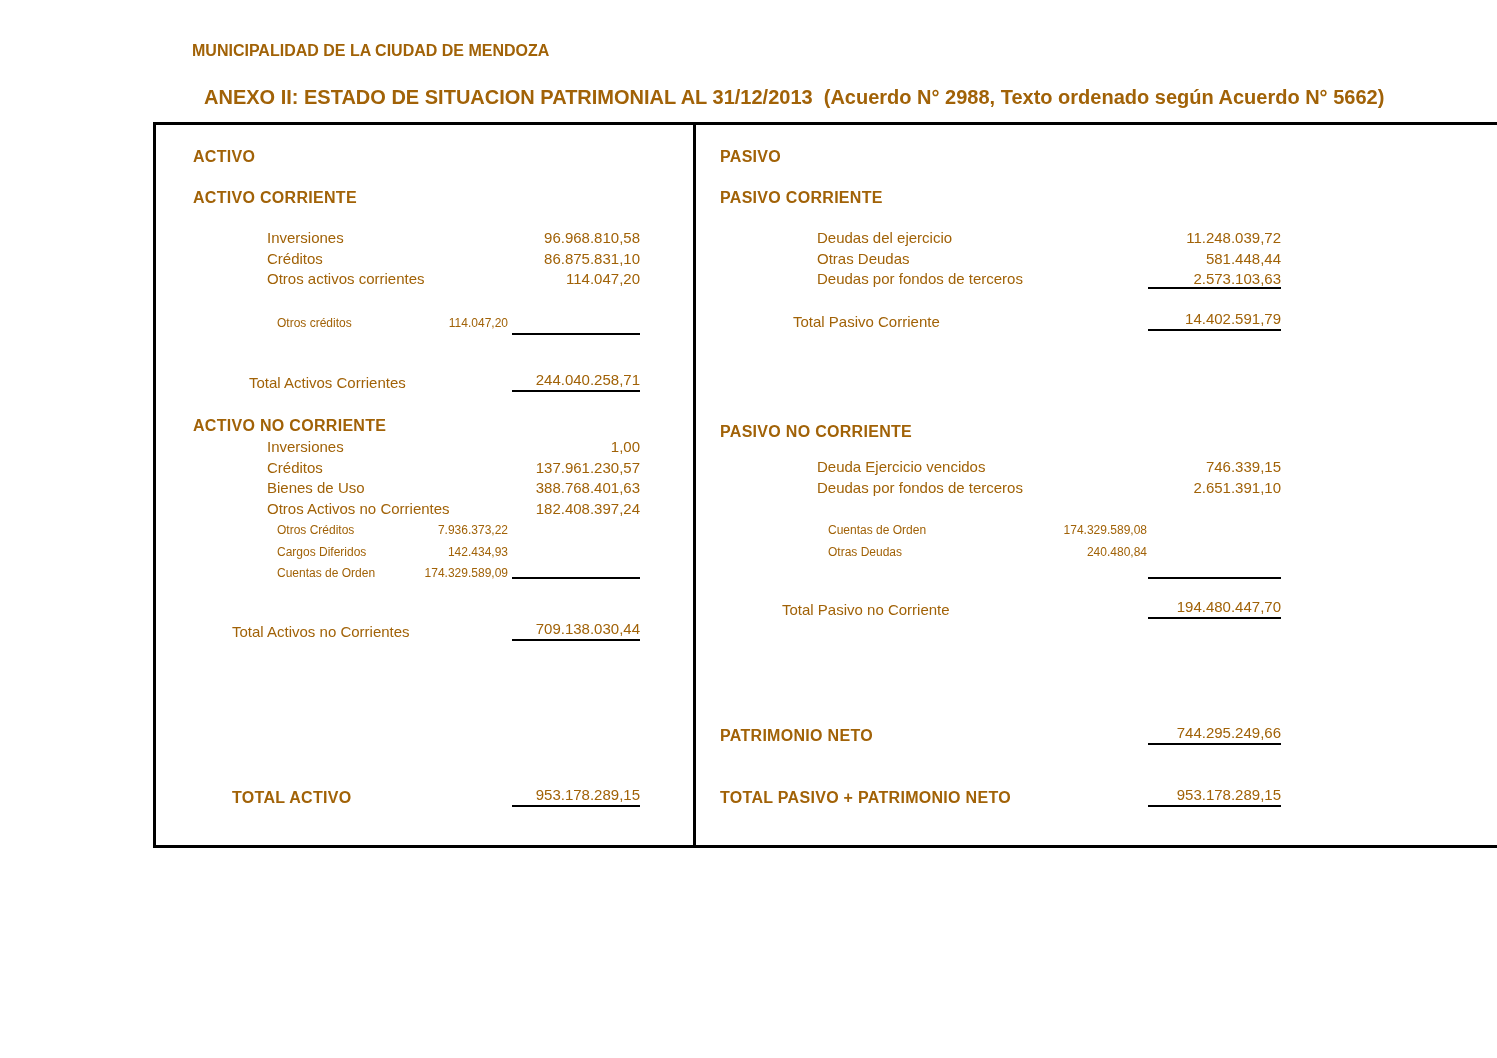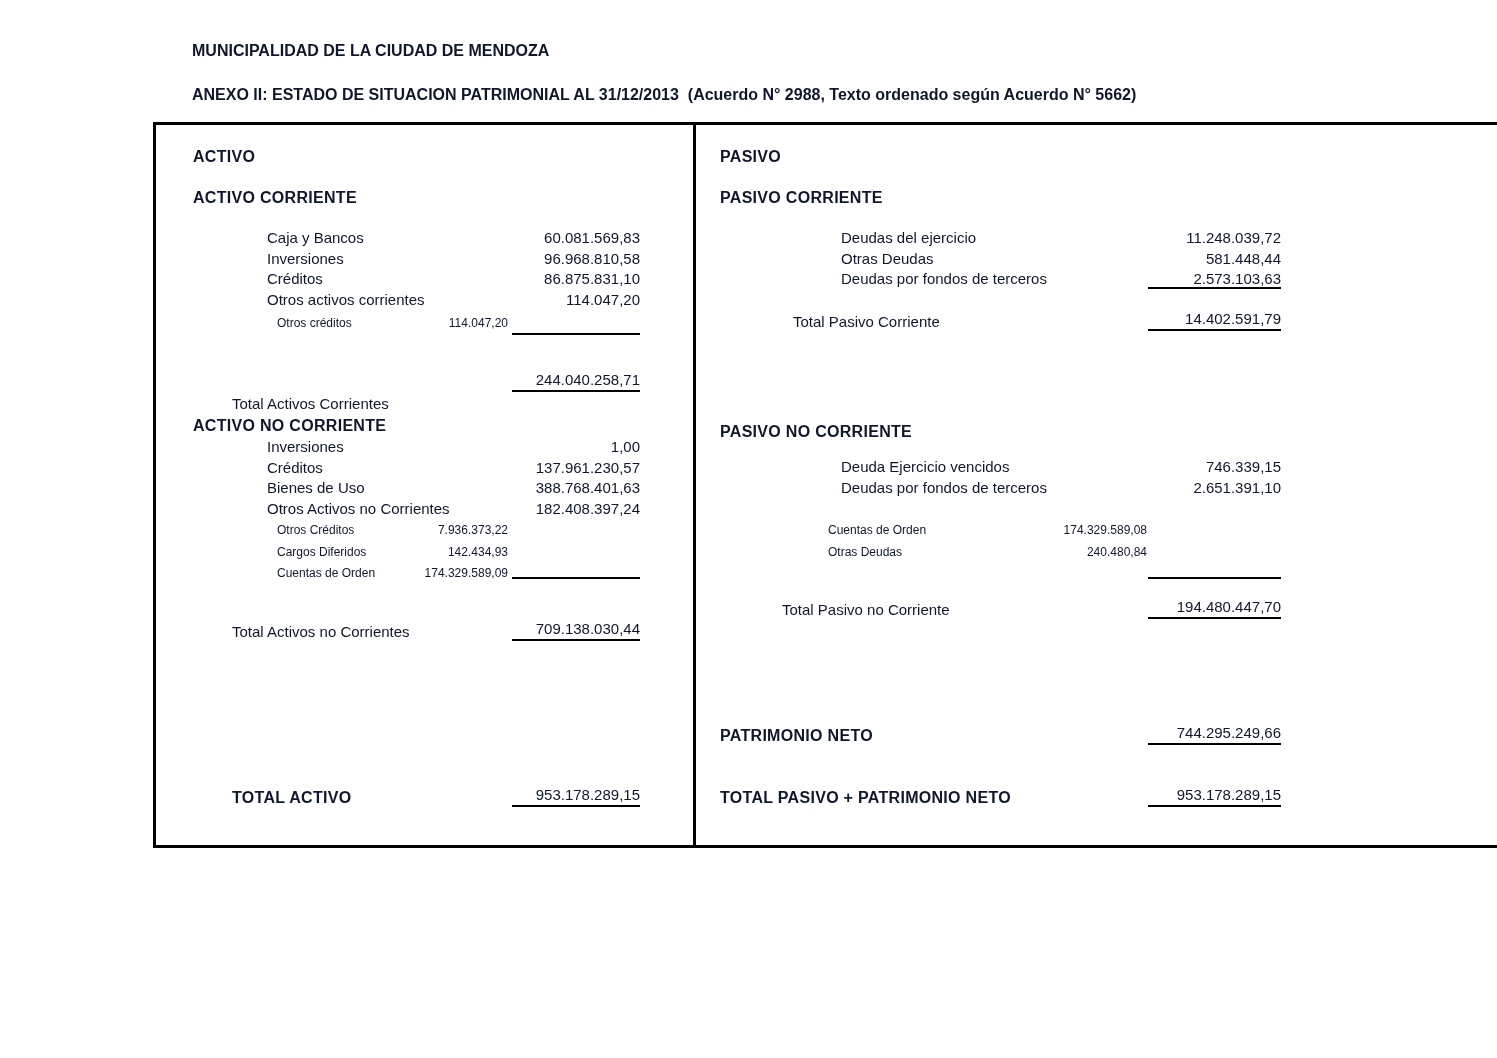--- a/index.html
+++ b/index.html
@@ -2,31 +2,31 @@
 <html><head>
 <meta charset="utf-8">
 <style>
   * { box-sizing: border-box; }
   html, body { margin: 0; padding: 0; background: #ffffff; }
   .page {
     position: relative;
     width: 1497px;
     height: 1058px;
     background: #ffffff;
-    color: #0f172a;
+    color: #a16207;
     font-family: "Liberation Sans", sans-serif;
     overflow: hidden;
   }
   .doc-title {
     position: absolute; left: 192px; top: 42px;
     font-size: 16px; font-weight: bold; white-space: pre;
   }
   .doc-subtitle {
-    position: absolute; left: 192px; top: 86px;
-    font-size: 16px; font-weight: bold; white-space: pre;
+    position: absolute; left: 204px; top: 86px;
+    font-size: 20px; font-weight: bold; white-space: pre;
   }
   .box {
     position: absolute; left: 153px; top: 122px;
     width: 1384px; height: 726px;
     border: 3px solid #000000;
   }
   .divider {
     position: absolute; left: 537px; top: 0;
     width: 3px; height: 720px; background: #000000;
   }
@@ -34,21 +34,21 @@
     position: absolute; font-size: 16px; font-weight: bold;
     letter-spacing: 0.3px; white-space: nowrap; line-height: 18px;
   }
   .rows { position: absolute; }
   .row { position: relative; height: 20.5px; line-height: 20.5px; font-size: 15px; }
   .row .label { position: absolute; white-space: nowrap; }
   .row .value { position: absolute; right: 0; white-space: nowrap; }
   .lrows { left: 0; width: 484px; }
   .lrows .label { left: 111px; }
   .rrows { left: 540px; width: 585px; }
-  .rrows .label { left: 121px; margin-left: 24px; }
+  .rrows .label { left: 121px; }
   .subrow { position: relative; height: 21.5px; line-height: 21.5px; font-size: 12px; }
   .subrow .sublabel { position: absolute; white-space: nowrap; }
   .subrow .subvalue { position: absolute; white-space: nowrap; }
   .lrows .subrow .sublabel { left: 121px; }
   .lrows .subrow .subvalue { right: 132px; }
   .rrows .subrow .sublabel { left: 132px; }
   .rrows .subrow .subvalue { right: 134px; }
   .rule {
     position: absolute; height: 0;
     border-bottom: 2px solid #000000;
@@ -73,24 +73,20 @@
   <div class="doc-subtitle">ANEXO II: ESTADO DE SITUACION PATRIMONIAL AL 31/12/2013  (Acuerdo N° 2988, Texto ordenado según Acuerdo N° 5662)</div>
 
   <div class="box">
     <div class="divider"></div>
 
     <div class="sec-title" style="left:37px; top:23px;">ACTIVO</div>
     <div class="sec-title" style="left:37px; top:64px;">ACTIVO CORRIENTE</div>
 
     <div class="rows lrows" style="top:103px;">
       <div class="row">
-        <span class="label">Caja y Bancos</span>
-        <span class="value">60.081.569,83</span>
-      </div>
-      <div class="row">
         <span class="label">Inversiones</span>
         <span class="value">96.968.810,58</span>
       </div>
       <div class="row">
         <span class="label">Créditos</span>
         <span class="value">86.875.831,10</span>
       </div>
       <div class="row">
         <span class="label">Otros activos corrientes</span>
         <span class="value">114.047,20</span>
@@ -99,21 +95,21 @@
 
     <div class="rows lrows" style="top:188px;">
       <div class="subrow">
         <span class="sublabel">Otros créditos</span>
         <span class="subvalue">114.047,20</span>
       </div>
     </div>
     <div class="rule" style="left:356px; top:208px; width:128px;"></div>
 
     <div class="total-row" style="top:249px;">
-      <span class="tlabel" style="left:76px;margin-top:21px;">Total Activos Corrientes</span>
+      <span class="tlabel" style="left:93px;">Total Activos Corrientes</span>
       <span class="amount-cell cell-left">
         <span class="cvalue">244.040.258,71</span>
       </span>
     </div>
 
     <div class="sec-title" style="left:37px; top:292px;">ACTIVO NO CORRIENTE</div>
 
     <div class="rows lrows" style="top:312px;">
       <div class="row">
         <span class="label">Inversiones</span>

